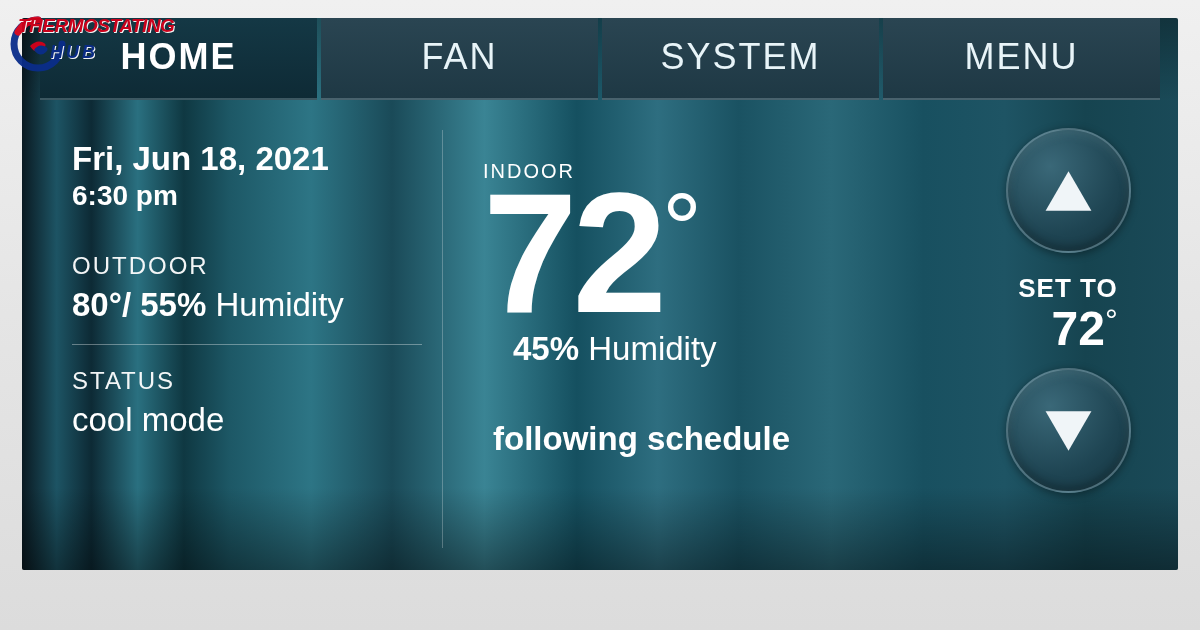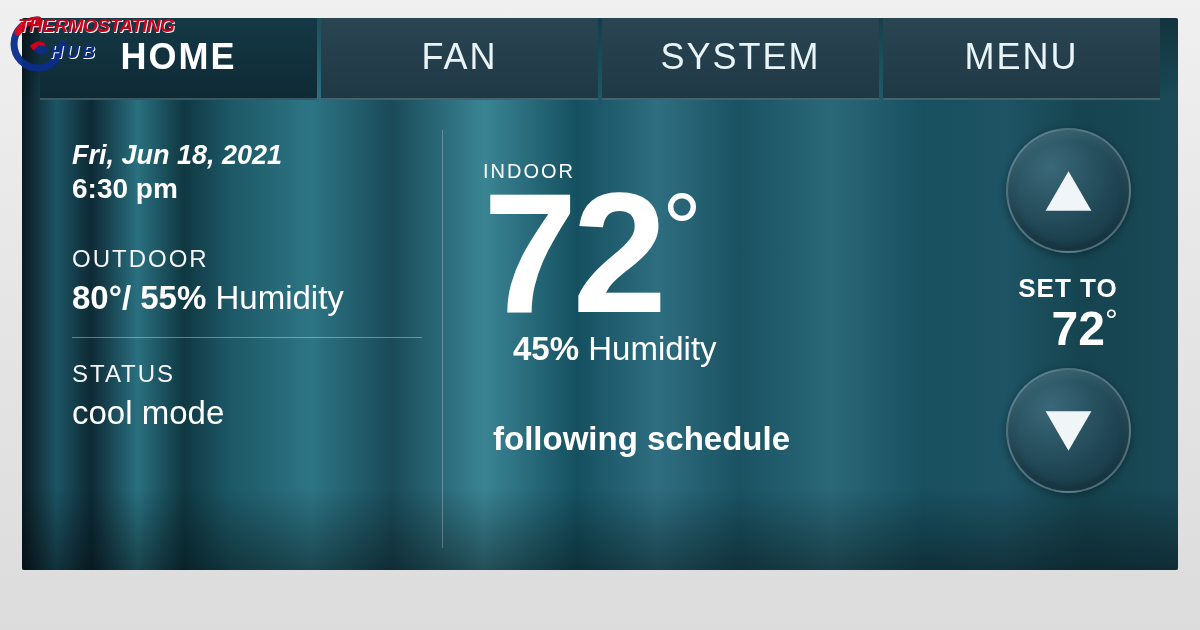--- a/index.html
+++ b/index.html
@@ -112,24 +112,23 @@
     .col-right {
       width: 190px;
       padding: 28px 30px 20px 0;
       display: flex;
       flex-direction: column;
       align-items: center;
       color: #fff;
     }
     
     .date {
-      font-size: 27px;
+      font-size: 33px;
       font-weight: 700;
       margin-bottom: 2px;
-      font-style: italic;
     }
     .time {
       font-size: 28px;
       font-weight: 700;
       margin-bottom: 40px;
     }
     .section-label {
       font-size: 24px;
       letter-spacing: 2px;
       font-weight: 300;

